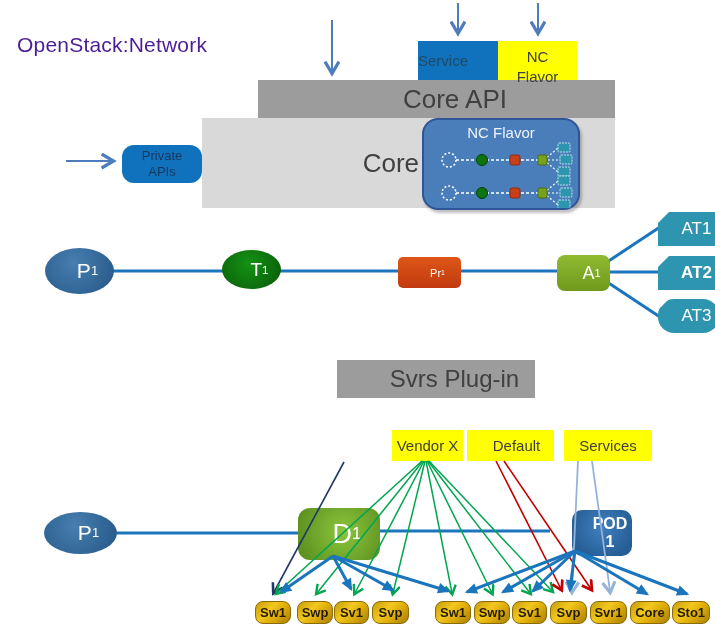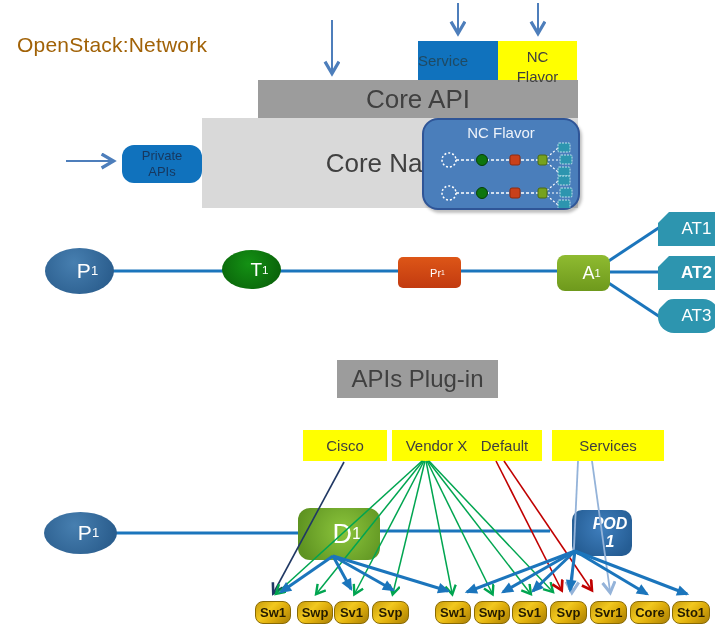--- a/index.html
+++ b/index.html
@@ -5,23 +5,23 @@
   html,body{margin:0;padding:0;background:#ffffff;}
   #canvas{
     position:relative;width:715px;height:637px;background:#ffffff;overflow:hidden;
     font-family:"Liberation Sans", sans-serif;
   }
   .abs{position:absolute;}
   svg.layer{position:absolute;left:0;top:0;width:715px;height:637px;pointer-events:none;}
   #lines-under{z-index:2;}
   #lines-over{z-index:6;}
 
-  .page-title{left:17px;top:33px;font-size:21px;color:#a16207;z-index:1;letter-spacing:.2px;}
-
-  .panel{display:flex;align-items:center;justify-content:center;color:#404040;z-index:1;}
+  .page-title{left:17px;top:33px;font-size:21px;color:#4c1d95;z-index:1;letter-spacing:.2px;}
+
+  .panel{display:flex;align-items:center;justify-content:center;color:#404040;z-index:1;padding-left:37px;}
   .core-api{left:258px;top:80px;width:320px;height:38px;background:#9c9c9c;font-size:26px;z-index:3;}
   .core-naas{left:202px;top:118px;width:376px;height:90px;background:#d9d9d9;font-size:26px;z-index:1;}
   .core-naas .lbl{width:260px;text-align:center;}
   .core-plugin{left:337px;top:360px;width:161px;height:38px;background:#9c9c9c;font-size:24px;z-index:3;}
 
   .service-box{left:418px;top:41px;width:80px;height:39px;background:#1072bd;color:#1f4a63;
     font-size:15px;display:flex;align-items:center;z-index:3;}
   .ncflavor-tab{left:498px;top:41px;width:79px;height:39px;background:#ffff00;color:#3f3f3f;
     font-size:15px;line-height:1.3;display:flex;align-items:flex-start;justify-content:center;
     text-align:center;z-index:4;overflow:visible;padding-top:6px;box-sizing:border-box;}
@@ -44,30 +44,30 @@
   .pr1{left:398px;top:257px;width:47px;height:31px;border-radius:5px;
     background:linear-gradient(180deg,#dd5617,#c23a10);font-size:11px;}
   .a1{left:557px;top:255px;width:37px;height:36px;border-radius:8px;
     background:linear-gradient(180deg,#8fbb31,#6e991c);font-size:18px;}
   .at{left:658px;width:45px;height:34px;background:#2d95af;font-size:17px;
     clip-path:polygon(11px 0,100% 0,100% 100%,0 100%,0 11px);}
   .at1{top:212px;} .at2{top:256px;font-weight:bold;} .at3{top:299px;border-radius:16px;}
 
   .vendor{top:430px;height:31px;background:#ffff00;color:#3f3f3f;font-size:15px;
     display:flex;align-items:center;justify-content:center;z-index:3;}
-  .v-cisco{left:303px;width:84px;} .v-x{left:392px;width:71px;padding-left:9px;}
-  .v-default{left:467px;width:75px;} .v-services{left:552px;width:112px;text-align:right;}
+  .v-cisco{left:303px;width:84px;} .v-x{left:392px;width:71px;}
+  .v-default{left:467px;width:75px;padding-left:12px;} .v-services{left:564px;width:88px;text-align:right;}
 
   .p1-bottom{left:44px;top:512px;width:57px;height:42px;border-radius:50%;
     background:radial-gradient(circle at 42% 32%,#477fb0,#2b5e8e 78%);font-size:21px;}
   .d1{left:298px;top:508px;width:66px;height:52px;border-radius:12px;
     background:radial-gradient(circle at 55% 45%,#8cc53c,#5e9321 85%);font-size:27px;z-index:4;}
   .pod1{left:572px;top:510px;width:44px;height:46px;border-radius:10px;
     background:radial-gradient(circle at 50% 38%,#3f7fbe,#255d94 80%);font-size:16px;font-weight:bold;
-    flex-direction:column;line-height:1.15;z-index:4;font-style:italic;}
+    flex-direction:column;line-height:1.15;z-index:4;}
   .device{top:601px;height:23px;border-radius:8px;border:1px solid #8a6b04;box-sizing:border-box;
     background:linear-gradient(315deg,#a87f05,#dfae0c 40%,#f2c81f 62%,#c79b0a);
     color:#241b00;font-weight:bold;font-size:13px;display:flex;align-items:center;
     justify-content:center;z-index:4;}
 </style>
 </head>
 <body>
 
 <div id="canvas">
 
@@ -155,23 +155,22 @@
   </div>
   <div class="abs node a1">
     <span>A</span>
       <sub>1</sub>
   </div>
   <div class="abs node at at1">AT1</div>
   <div class="abs node at at2">AT2</div>
   <div class="abs node at at3">AT3</div>
 
   <div class="abs panel core-plugin">
-    <span class="lbl">APIs Plug-in</span>
-  </div>
-  <div class="abs vendor v-cisco">Cisco</div>
+    <span class="lbl">Svrs Plug-in</span>
+  </div>
   <div class="abs vendor v-x">Vendor X</div>
   <div class="abs vendor v-default">Default</div>
   <div class="abs vendor v-services">Services</div>
 
   <div class="abs node p1-bottom">
     <span>P</span>
       <sub>1</sub>
   </div>
   <div class="abs node d1">
     <span>D</span>

